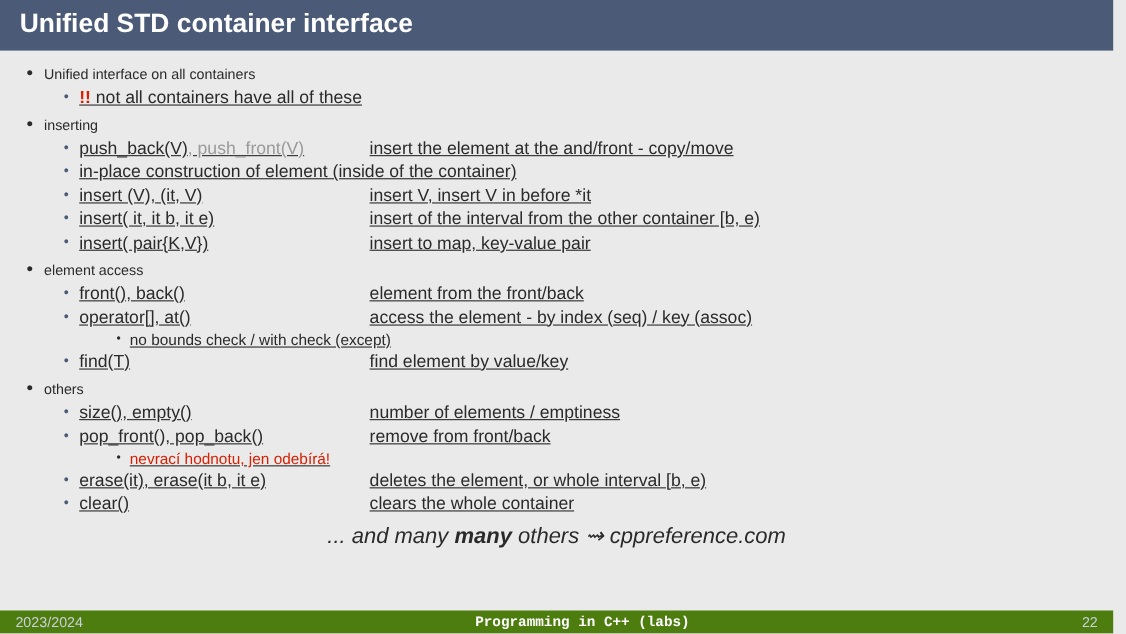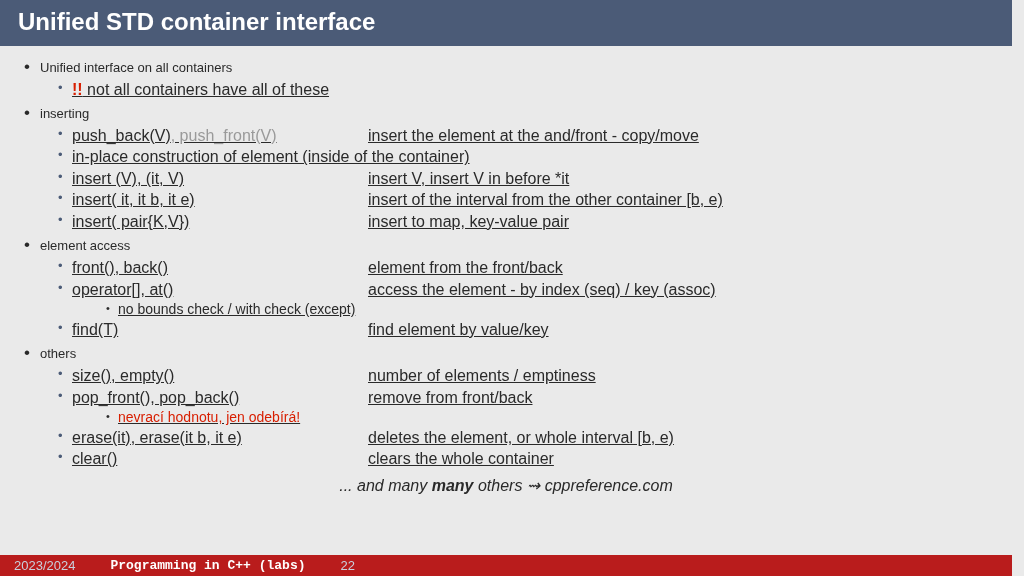--- a/index.html
+++ b/index.html
@@ -10,28 +10,28 @@
   ul { list-style: none; }
   .lvl1 > li { position: relative; padding-left: 18px; margin-bottom: 2px; }
   .lvl1 > li::before { content: "•"; position: absolute; left: 2px; top: 0; color: #2a2a2a; }
   .lvl1 > li > .lbl { font-size: 13px; }
   .lvl2 { margin-top: 2px; text-decoration: underline; }
   .lvl2 > li { position: relative; padding-left: 32px; margin-bottom: 1px; font-size: 16px; }
   .lvl2 > li::before { content: "•"; position: absolute; left: 18px; top: 0; color: #4b5b77; font-size: 13px; }
   .lvl3 { margin-top: 1px; }
   .lvl3 > li { position: relative; padding-left: 46px; font-size: 14px; }
   .lvl3 > li::before { content: "•"; position: absolute; left: 34px; top: 0; color: #2a2a2a; font-size: 11px; }
-  .row { display: flex; gap: 32px; }
+  .row { display: flex; }
   .mcol { flex: 0 0 264px; }
   .dcol { flex: 1; }
   .warn { color: #d81e00; font-weight: bold; }
   .gray { color: #9a9a9a; }
-  .closing { text-align: center; font-style: italic; font-size: 16px; margin-top: 6px; }
+  .closing { text-align: center; font-style: italic; font-size: 20px; margin-top: 6px; }
   .closing .many { font-weight: bold; }
-  .footer { background: #b91c1c; color: #c9d0dc; display: flex; justify-content: flex-start; align-items: center; padding: 3px 14px; font-size: 13px; gap: 35px; }
+  .footer { background: #4d7c0f; color: #c9d0dc; display: flex; justify-content: space-between; align-items: center; padding: 3px 14px; font-size: 13px; gap: 35px; }
   .footer .course { color: #fff; font-weight: bold; font-family: Liberation Mono, monospace; }
 </style>
 </head>
 <body>
 
 <div class="slide">
   <div class="titlebar">Unified STD container interface</div>
 
   <div class="content">
     <ul class="lvl1" id="body-list">

